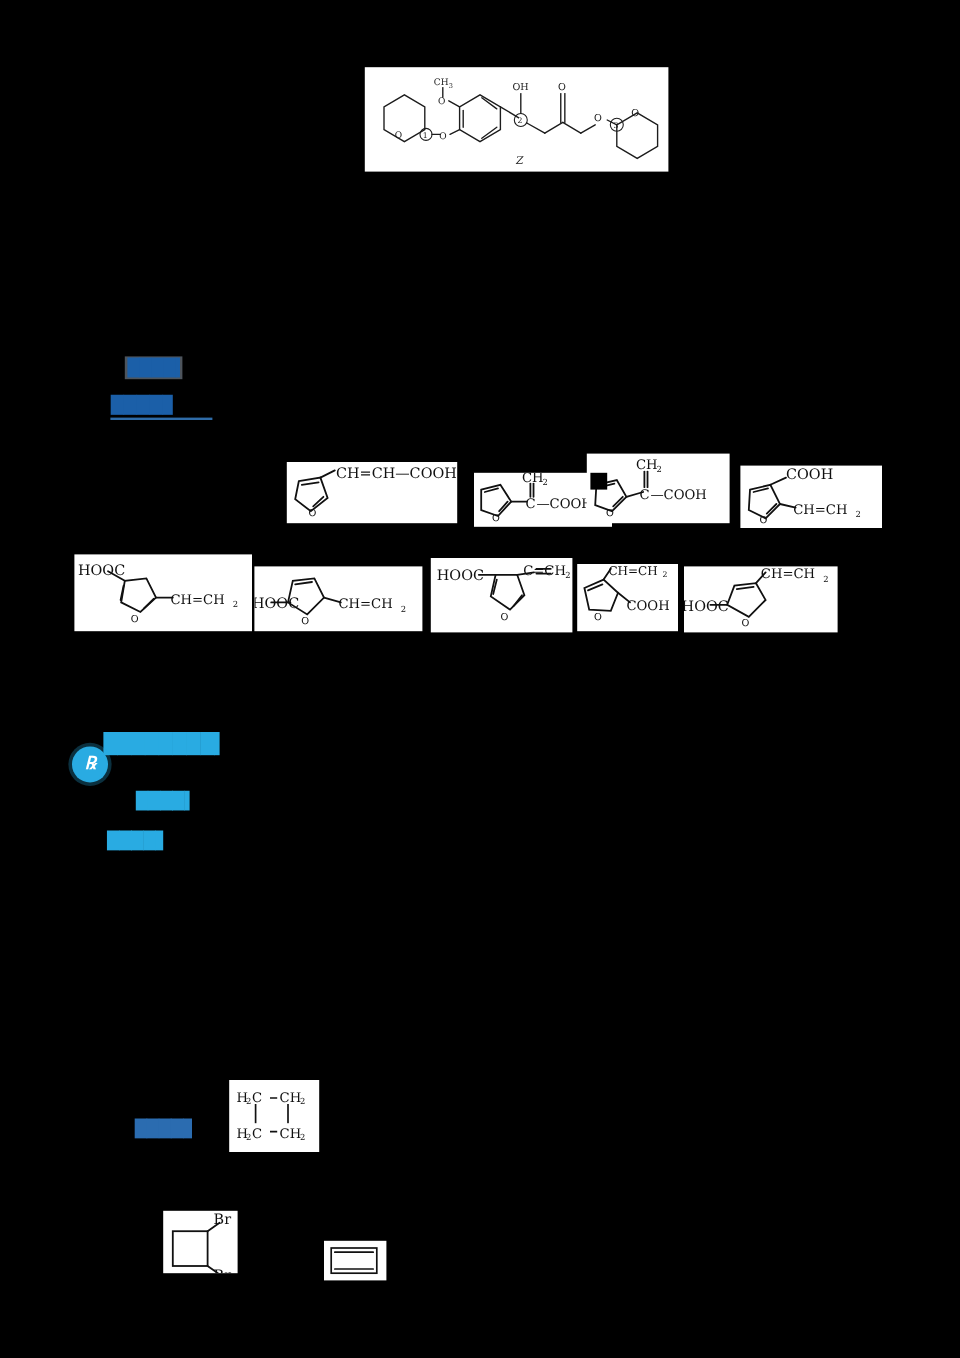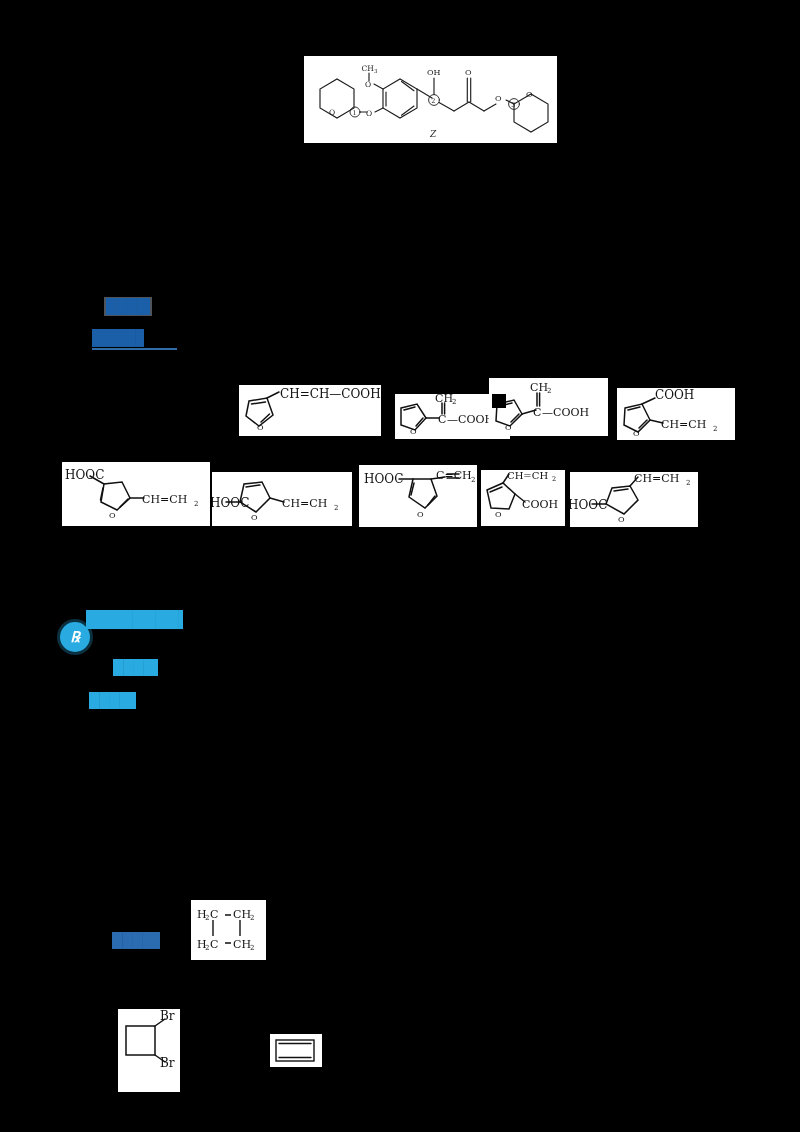--- a/index.html
+++ b/index.html
@@ -292,21 +292,21 @@
       <text x="42" y="18" font-family="DejaVu Serif, serif" font-size="11" fill="#111">CH</text>
       <text x="59" y="20" font-family="DejaVu Serif, serif" font-size="7" fill="#111">2</text>
       <text x="6" y="48" font-family="DejaVu Serif, serif" font-size="11" fill="#111">H</text>
       <text x="14" y="50" font-family="DejaVu Serif, serif" font-size="7" fill="#111">2</text>
       <text x="19" y="48" font-family="DejaVu Serif, serif" font-size="11" fill="#111">C</text>
       <text x="42" y="48" font-family="DejaVu Serif, serif" font-size="11" fill="#111">CH</text>
       <text x="59" y="50" font-family="DejaVu Serif, serif" font-size="7" fill="#111">2</text>
     </svg>
   </div>
 
-  <div class="struct" style="left:118px;top:1009px;width:62px;height:83px;">
+  <div class="struct" style="left:136px;top:1009px;width:62px;height:52px;">
     <svg width="62" height="64" viewBox="0 0 62 64">
       <g fill="none" stroke="#111" stroke-width="1.5" stroke-linecap="round">
         <rect x="8" y="17" width="29" height="29"></rect>
         <line x1="37" y1="17" x2="47" y2="10"></line>
         <line x1="37" y1="46" x2="47" y2="53"></line>
       </g>
       <text x="42" y="11" font-family="DejaVu Serif, serif" font-size="12" fill="#111">Br</text>
       <text x="42" y="58" font-family="DejaVu Serif, serif" font-size="12" fill="#111">Br</text>
     </svg>
   </div>

